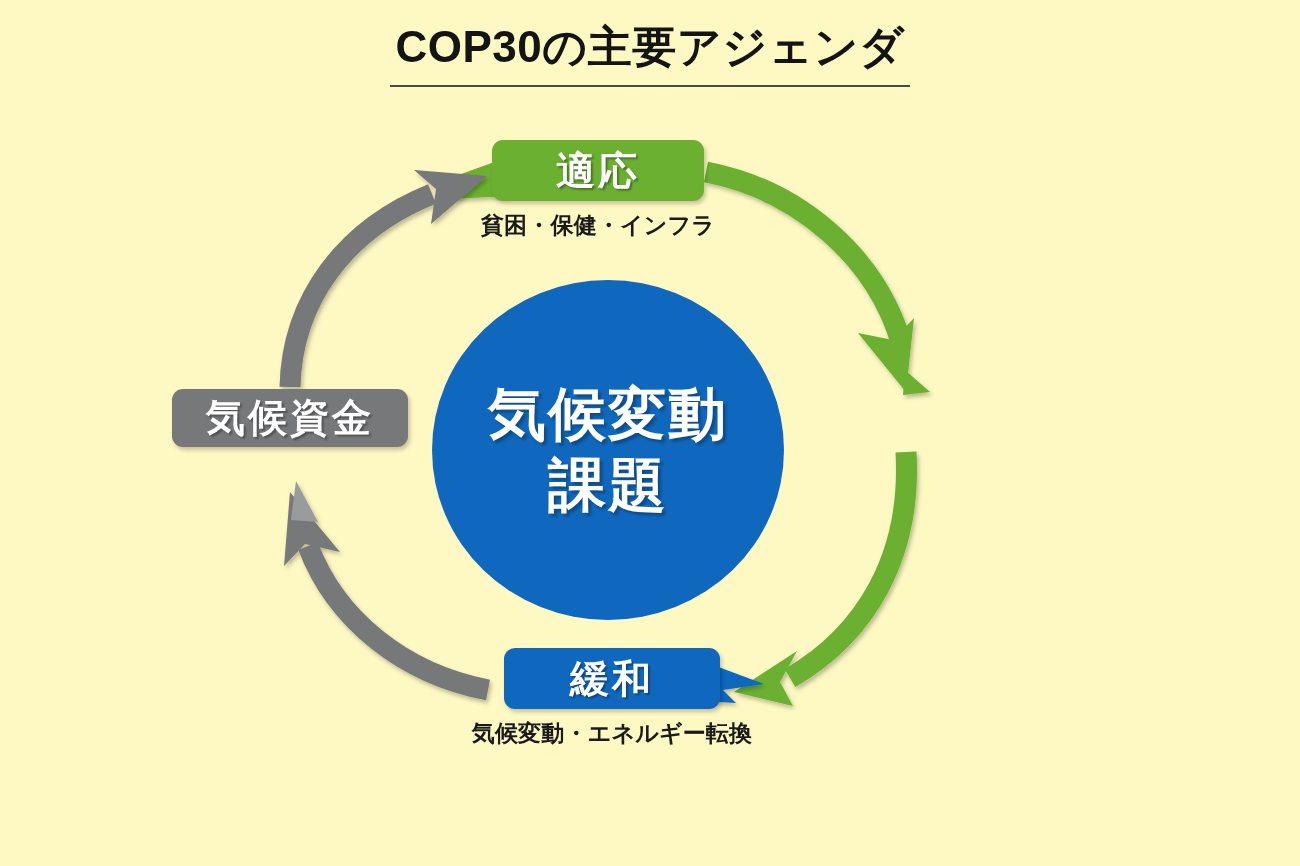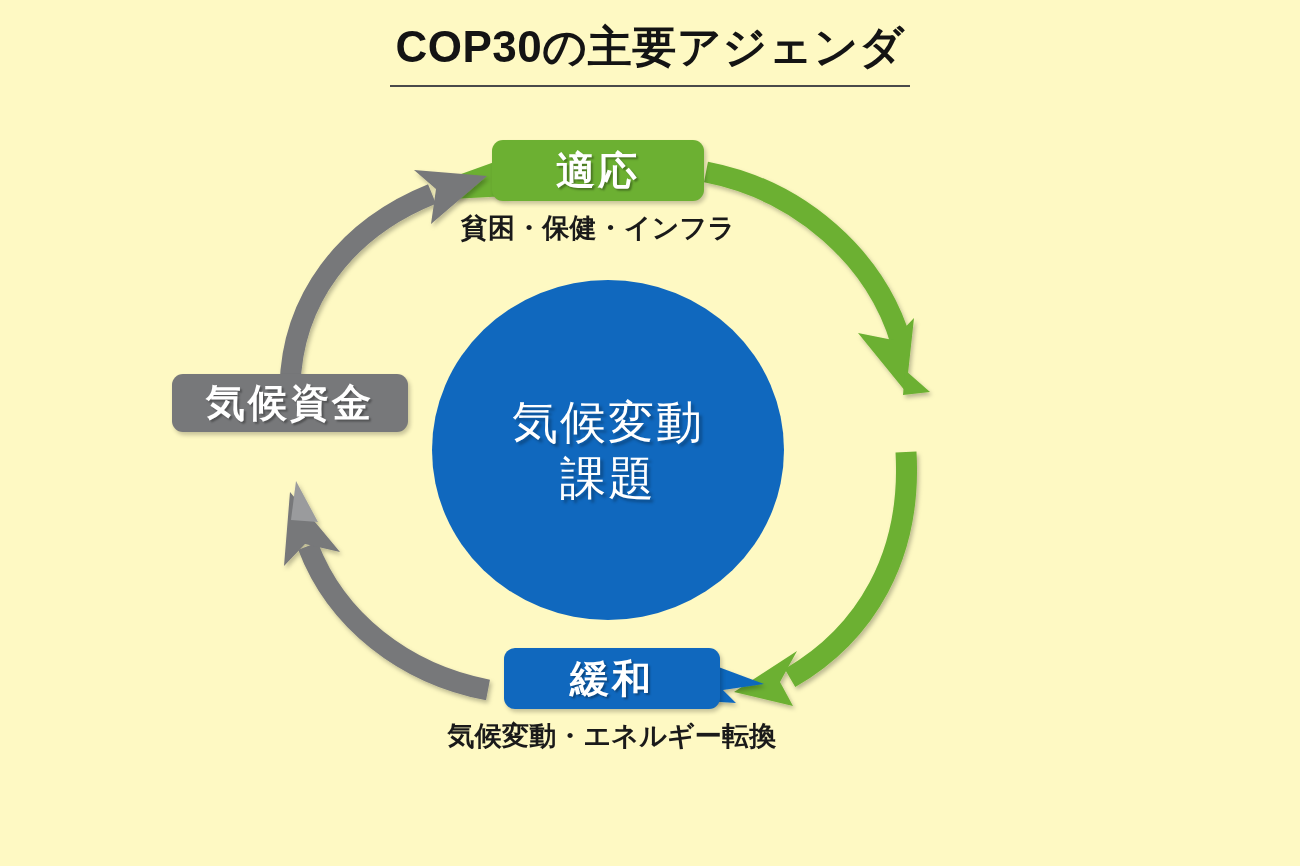--- a/index.html
+++ b/index.html
@@ -60,22 +60,22 @@
     border-radius: 50%;
     background: #1068be;
     display: flex;
     flex-direction: column;
     align-items: center;
     justify-content: center;
     box-sizing: border-box;
   }
   .center-line {
     color: #ffffff;
-    font-size: 46px;
-    font-weight: 400;
+    font-size: 58px;
+    font-weight: 700;
     letter-spacing: 2px;
     line-height: 1.22;
     text-shadow: 3px 3px 3px rgba(0,0,0,0.28);
     white-space: nowrap;
   }
 
   
   .node {
     position: absolute;
     display: flex;
@@ -94,40 +94,40 @@
     color: #ffffff;
     font-weight: 700;
     font-size: 39px;
     letter-spacing: 3px;
     white-space: nowrap;
     text-shadow: 2px 2px 2px rgba(0,0,0,0.32);
   }
   .node-caption {
     margin-top: 9px;
     color: #1a1a1a;
-    font-size: 27px;
+    font-size: 23px;
     font-weight: 700;
     letter-spacing: 0.2px;
     white-space: nowrap;
   }
 
   
   #node-adaptation { left: 492px; top: 140px; width: 212px; }
   #node-adaptation .node-box { width: 212px; height: 61px; background: #6cb032; }
 
   
   #node-nature { left: 808px; top: 389px; width: 262px; }
   #node-nature .node-box { width: 262px; height: 60px; background: #6cb032; }
 
   
   #node-mitigation { left: 504px; top: 648px; width: 216px; }
   #node-mitigation .node-box { width: 216px; height: 61px; background: #1068be; }
 
   
-  #node-finance { left: 172px; top: 374px; width: 236px; }
+  #node-finance { left: 172px; top: 389px; width: 236px; }
   #node-finance .node-box { width: 236px; height: 58px; background: #77787a; }
 </style>
 </head>
 <body>
 
 <div id="stage">
 
   <div class="title-wrap">
     <span class="title-text">COP30の主要アジェンダ</span>
   </div>

